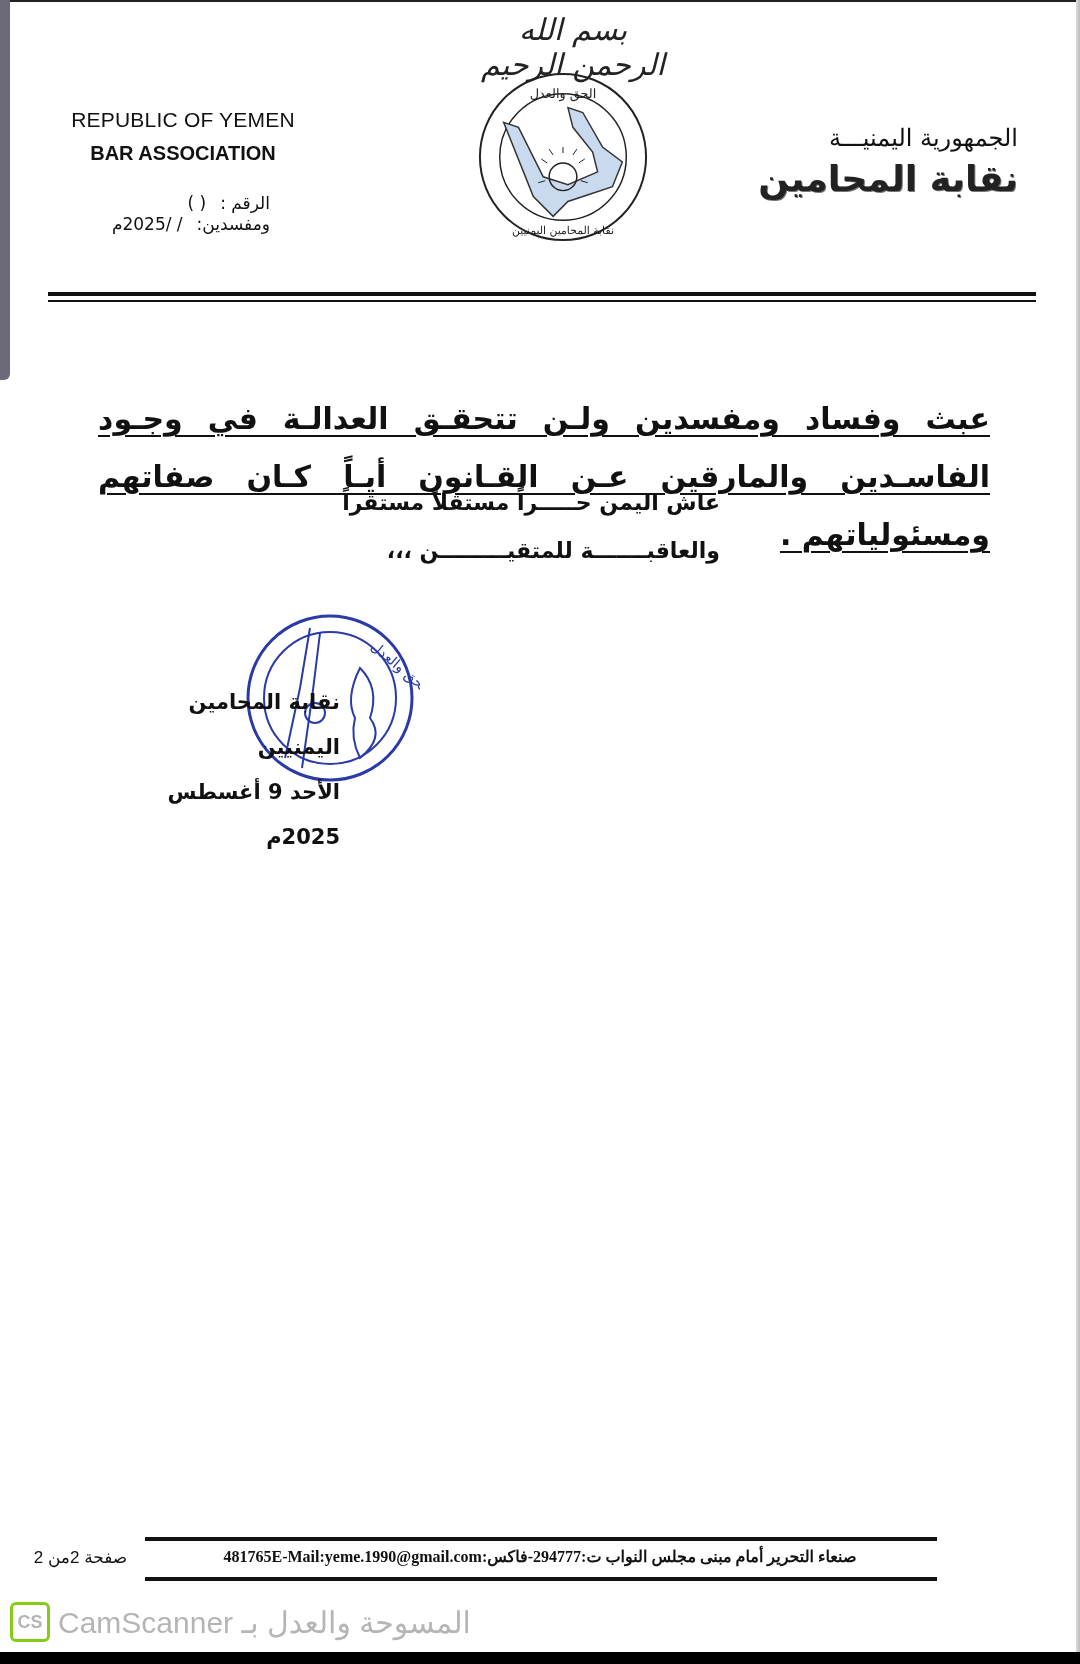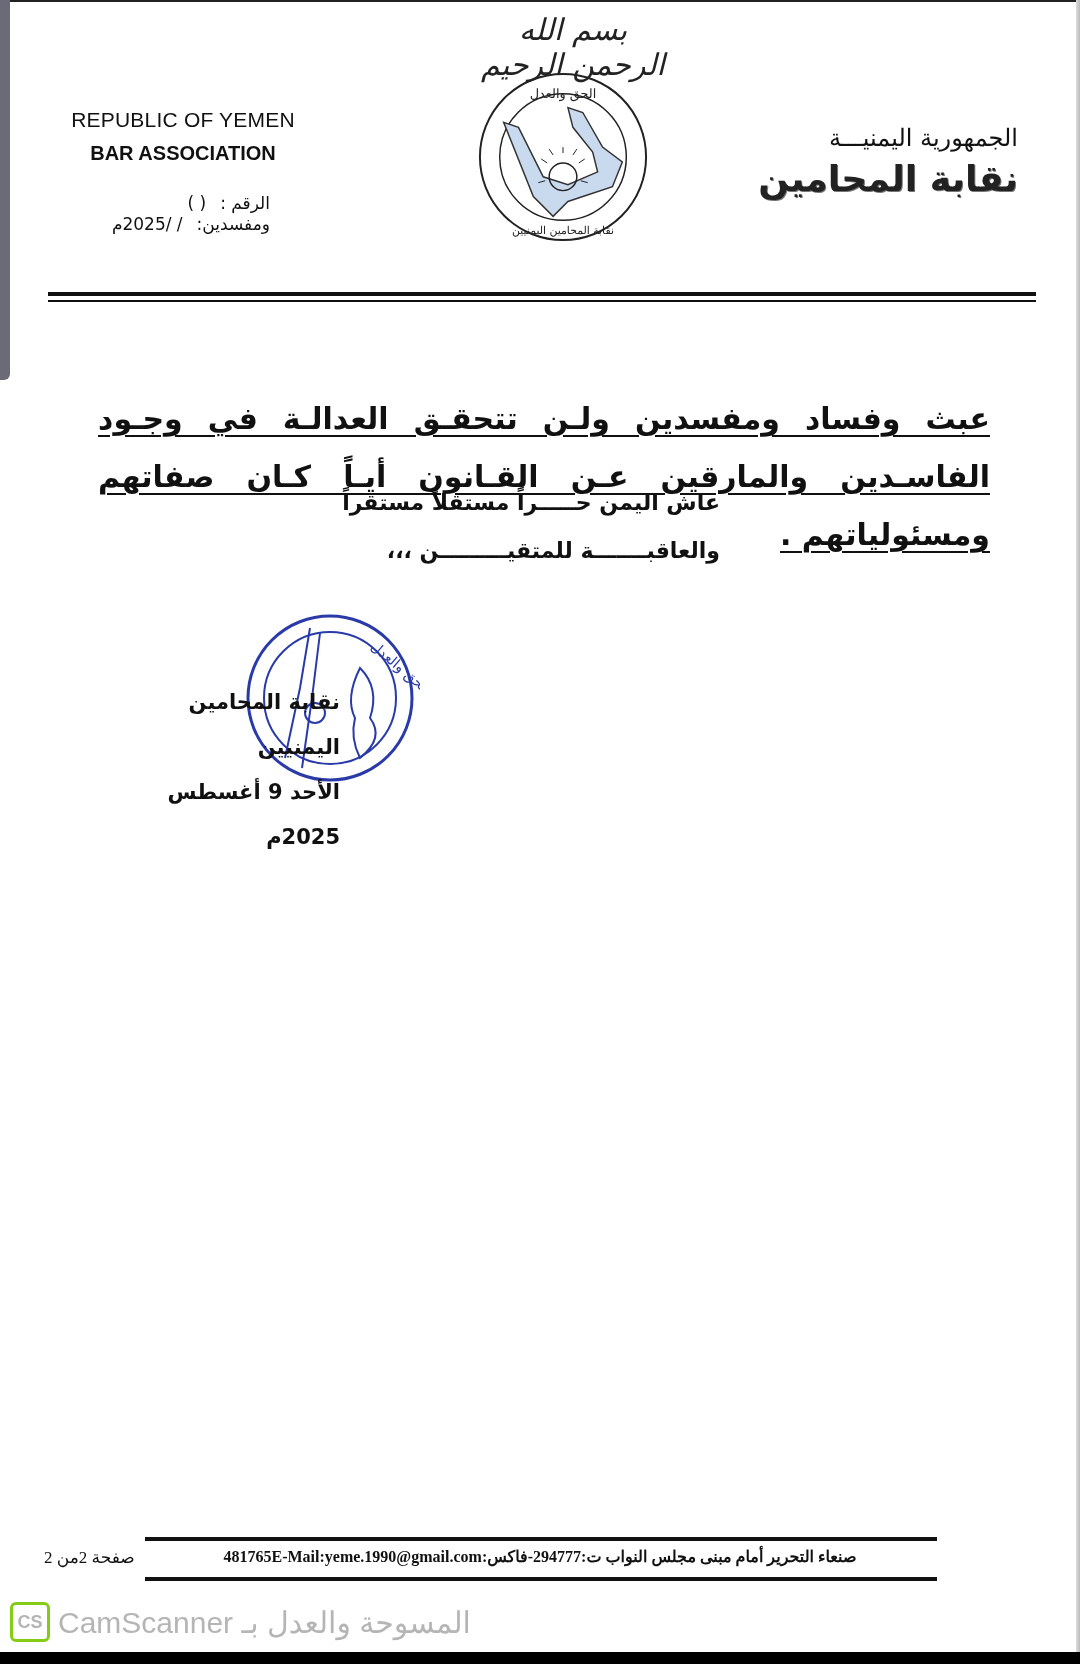--- a/index.html
+++ b/index.html
@@ -40,21 +40,21 @@
   .slogan { position:absolute; left:340px; width:380px; direction:rtl; text-align:right; font-family:"DejaVu Sans", sans-serif; font-weight:bold; font-size:22px; }
   .slogan1 { top:490px; }
   .slogan2 { top:538px; }
 
   .sig-block { position:absolute; top:680px; left:100px; width:240px; direction:rtl; text-align:right; font-family:"DejaVu Sans", sans-serif; font-weight:bold; font-size:21px; line-height:45px; z-index:2; }
   .stamp { position:absolute; top:608px; left:240px; width:180px; height:180px; z-index:1; }
 
   .footer-rule1 { position:absolute; top:1537px; left:145px; width:792px; height:4px; background:#111; }
   .footer-rule2 { position:absolute; top:1577px; left:145px; width:792px; height:4px; background:#111; }
   .footer-text { position:absolute; top:1547px; left:170px; width:740px; direction:rtl; text-align:center; font-family:"Liberation Serif", serif; font-weight:bold; font-size:16px; }
-  .page-no { position:absolute; top:1547px; left:44px; width:105px; direction:rtl; text-align:left; font-family:Liberation Serif, serif; font-size:17px; }
+  .page-no { position:absolute; top:1547px; left:28px; width:105px; direction:rtl; text-align:center; font-family:Liberation Sans, sans-serif; font-size:17px; }
 
   .watermark { position:absolute; top:1602px; left:10px; display:flex; align-items:center; gap:8px; color:#b5b5b5; font-family:"Liberation Sans", sans-serif; font-size:30px; }
   .cs-logo { width:34px; height:34px; border:3px solid #84cc16; border-radius:6px; font-size:18px; font-weight:bold; display:flex; align-items:center; justify-content:center; color:#b5b5b5; }
 </style>
 </head>
 <body>
 
 <div class="top-edge"></div>
 <div class="left-edge"></div>
 <div class="right-edge"></div>

